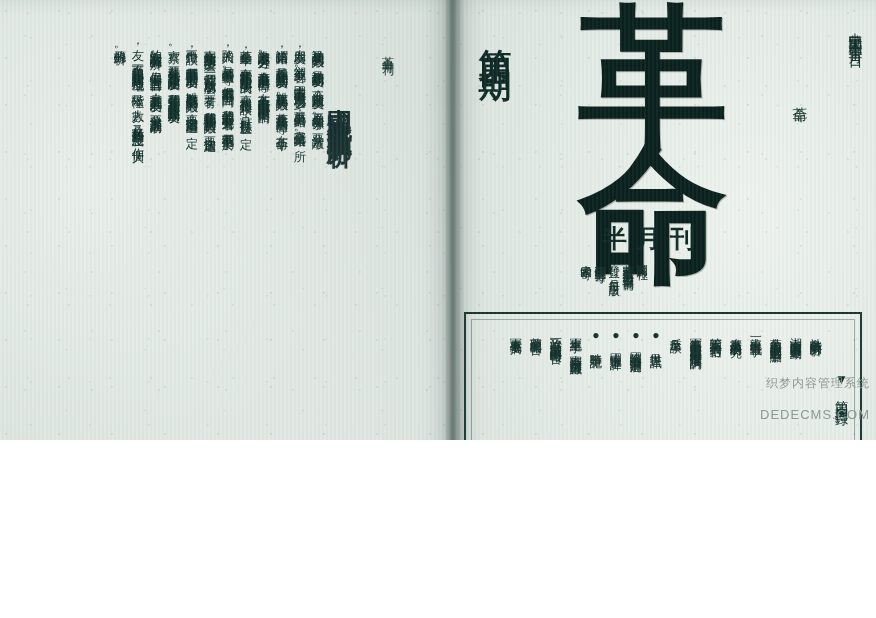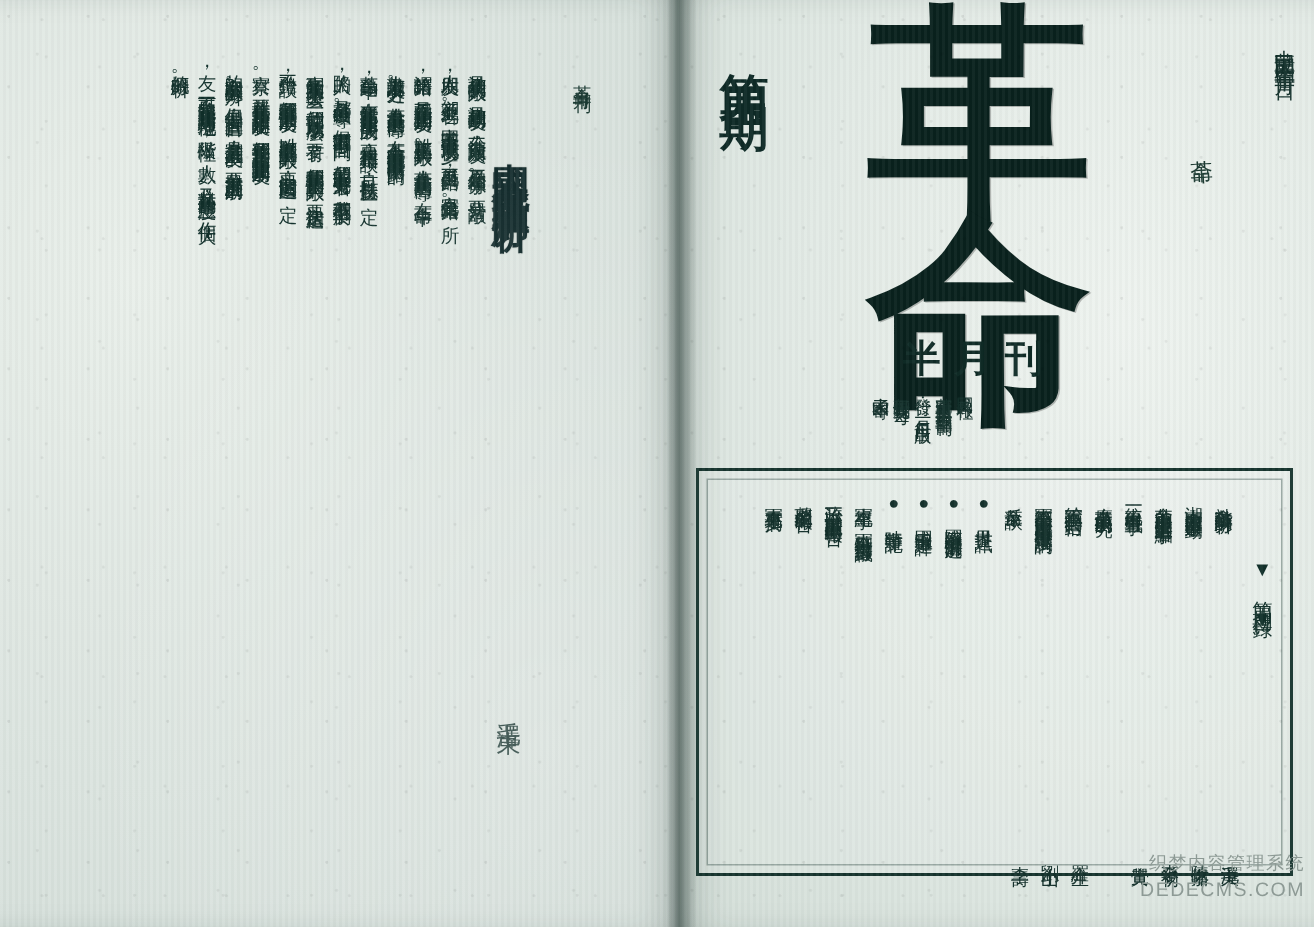--- a/index.html
+++ b/index.html
@@ -6,21 +6,21 @@
     margin: 0;
     padding: 0;
     background: #ffffff;
   }
   body {
     font-family: "Liberation Serif", "DejaVu Serif", serif;
   }
   #page {
     position: relative;
     width: 876px;
-    height: 618px;
+    height: 440px;
     overflow: hidden;
     background: #4c1d95;
   }
 
   
   .left-page {
     position: absolute;
     left: 0;
     top: 0;
     width: 452px;
@@ -249,21 +249,21 @@
   .watermark {
     position: absolute;
     right: 6px;
     bottom: 18px;
     text-align: right;
     color: #8d9a95;
     font-family: "Liberation Sans", sans-serif;
     z-index: 8;
   }
   .wm-cn { font-size: 12px; letter-spacing: 1px; }
-  .wm-en { font-size: 13px; letter-spacing: 1px; margin-top: 1px; }
+  .wm-en { font-size: 13px; letter-spacing: 1px; margin-top: 15px; }
 
   
   .noise {
     position: absolute;
     inset: 0;
     z-index: 7;
     pointer-events: none;
     opacity: 0.20;
     background-image:
       radial-gradient(circle at 11% 23%, rgba(0,0,0,0.35) 0 0.8px, transparent 1.2px),

